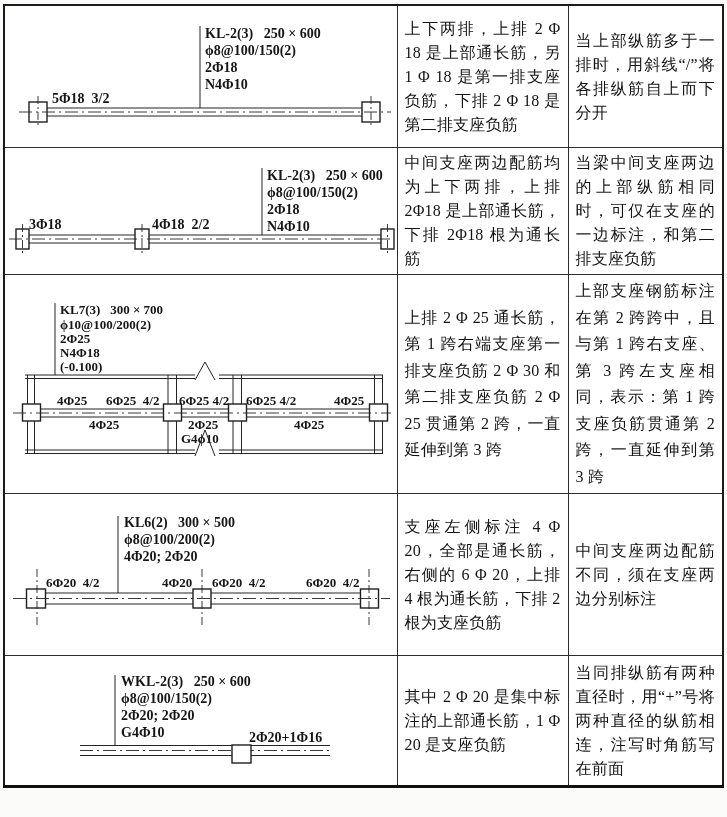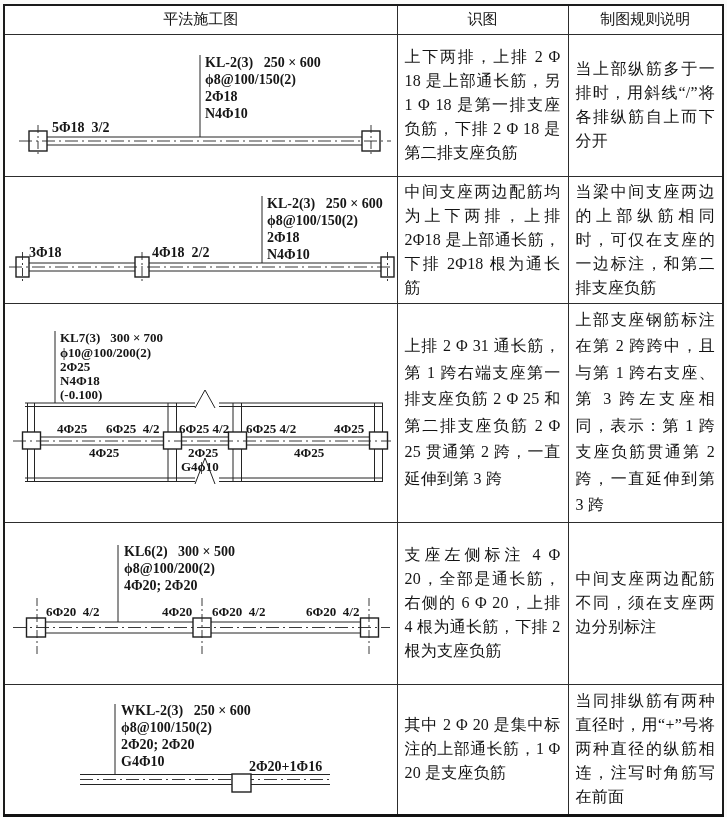--- a/index.html
+++ b/index.html
@@ -30,25 +30,20 @@
 <body>
 
 <table class="sheet">
   <colgroup>
       <col style="width:393px">
       <col style="width:171px">
       <col style="width:155px">
     </colgroup>
 
   <tbody>
-      <tr class="hr">
-    <th>平法施工图</th>
-    <th>识图</th>
-    <th>制图规则说明</th>
-  </tr>
 
   <tr class="r1">
     <td>
       <svg class="dwg" width="391" height="141" viewBox="0 0 391 141">
         <g>
           <line class="thin" x1="25" y1="102" x2="375" y2="102"></line>
           <line class="thin" x1="25" y1="110" x2="375" y2="110"></line>
           <rect class="sq" x="24" y="96" width="18" height="20"></rect>
           <rect class="sq" x="357" y="96" width="18" height="20"></rect>
           <line class="cl" x1="14" y1="106" x2="386" y2="106"></line>
@@ -147,21 +142,21 @@
         <text class="t13" x="174" y="127">6Φ25 4/2</text>
         <text class="t13" x="241" y="127">6Φ25 4/2</text>
         <text class="t13" x="329" y="127">4Φ25</text>
         <text class="t13" x="84" y="151">4Φ25</text>
         <text class="t13" x="183" y="151">2Φ25</text>
         <text class="t13" x="289" y="151">4Φ25</text>
         <text class="t13" x="176" y="165">G4ϕ10</text>
       </svg>
     </td>
     <td>
-          <div class="txt">上排 2 Φ 31 通长筋，第 1 跨右端支座第一排支座负筋 2 Φ 25 和第二排支座负筋 2 Φ 25 贯通第 2 跨，一直延伸到第 3 跨</div>
+          <div class="txt">上排 2 Φ 25 通长筋，第 1 跨右端支座第一排支座负筋 2 Φ 30 和第二排支座负筋 2 Φ 25 贯通第 2 跨，一直延伸到第 3 跨</div>
         </td>
     <td>
           <div class="txt">上部支座钢筋标注在第 2 跨跨中，且与第 1 跨右支座、第 3 跨左支座相同，表示：第 1 跨支座负筋贯通第 2 跨，一直延伸到第 3 跨</div>
         </td>
   </tr>
 
   <tr class="r4">
     <td>
       <svg class="dwg" width="391" height="161" viewBox="0 0 391 161">
         <g>

